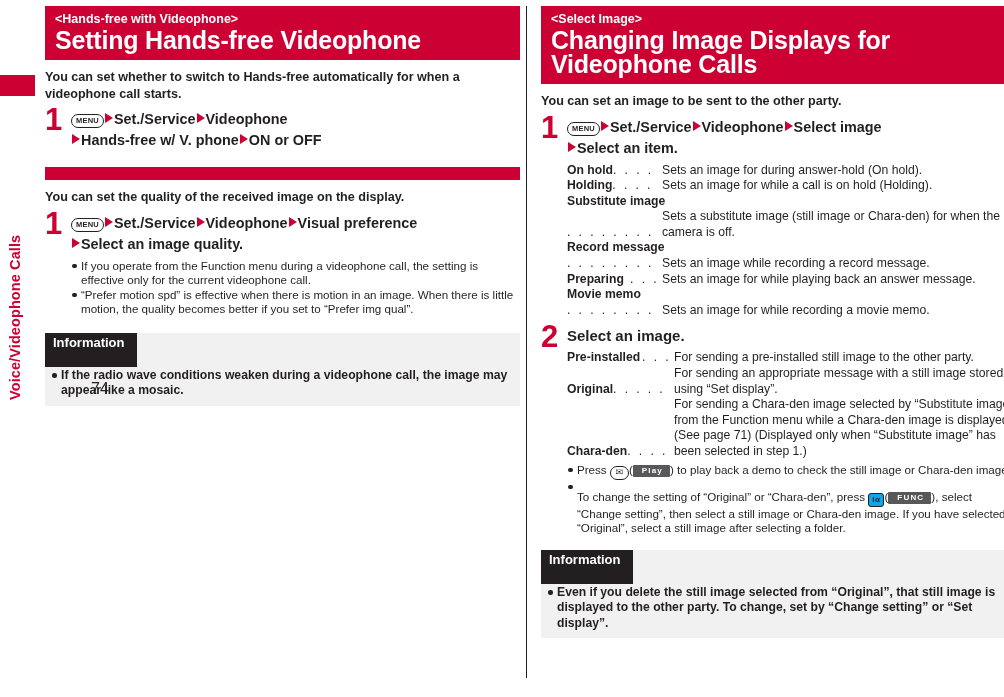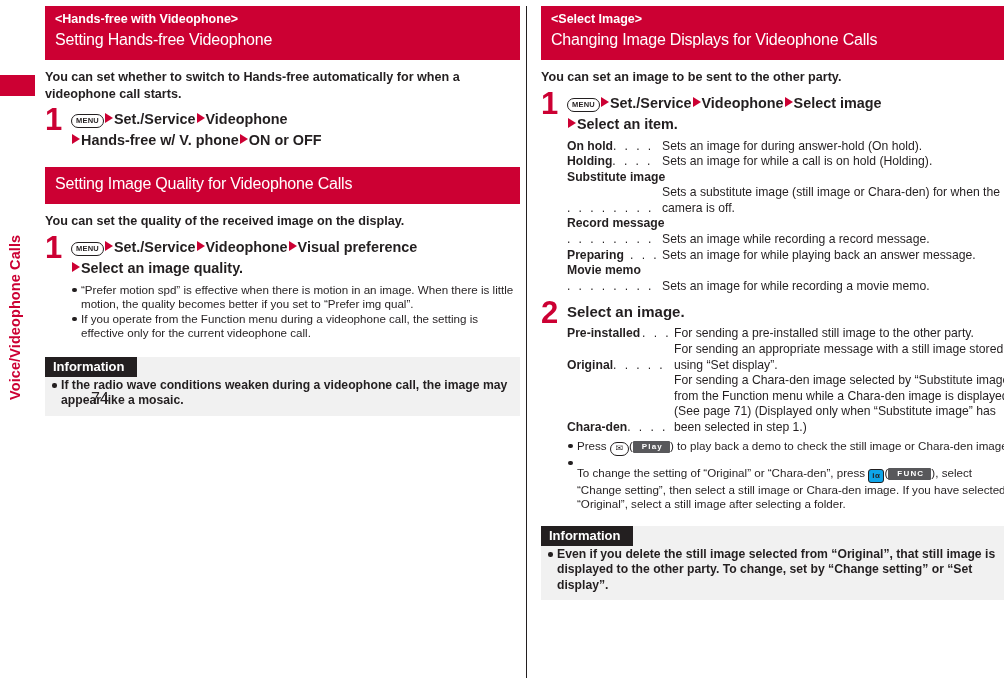--- a/index.html
+++ b/index.html
@@ -77,22 +77,22 @@
     padding: 5px 0 8px 10px;
     margin-bottom: 9px;
   }
   .banner-eyebrow {
     font-size: 12.5px;
     font-weight: bold;
     line-height: 16px;
     margin-bottom: 1px;
   }
   .banner-title {
-    font-size: 16px;
-    font-weight: normal;
+    font-size: 25px;
+    font-weight: bold;
     line-height: 24px;
     letter-spacing: -0.2px;
   }
 
   
   .lead {
     font-size: 12.6px;
     font-weight: bold;
     line-height: 16.5px;
     margin: 0 0 6px 0;
@@ -252,21 +252,21 @@
     margin-top: 16px;
     background: #F1F1F1;
   }
   .infobox-title {
     display: inline-block;
     background: #231f20;
     color: #ffffff;
     font-size: 13px;
     font-weight: bold;
     line-height: 17px;
-    padding: 1px 12px 2px 8px;
+    padding: 1px 12px 16px 8px;
   }
   .infobox-body {
     padding: 1px 8px 7px 6px;
   }
   .infobox-body ul {
     margin: 0; padding: 0; list-style: none; font-weight: bold;
   }
   .infobox-body li {
     position: relative;
     padding-left: 10px;
@@ -317,35 +317,34 @@
         <div class="step-num">1</div>
         <div class="step-body">
           <span class="key">MENU</span><span class="tri"></span><span>Set./Service</span><span class="tri"></span><span>Videophone</span><br><span class="tri"></span><span>Hands-free w/ V. phone</span><span class="tri"></span><span>ON or OFF</span>
         </div>
       </div>
 
     </div>
 
     <div style="margin-top:16px;">
       <div class="banner">
-        <div class="banner-title">Setting Image Quality for Videophone Calls</div>
       </div>
       <p class="lead">You can set the quality of the received image on the display.</p>
 
       <div class="step">
         <div class="step-num">1</div>
         <div class="step-body">
           <span class="key">MENU</span><span class="tri"></span><span>Set./Service</span><span class="tri"></span><span>Videophone</span><span class="tri"></span><span>Visual preference</span><br><span class="tri"></span><span>Select an image quality.</span>
         </div>
       </div>
 
       <div class="step-notes-wrap">
         <ul class="notes">
+          <li>If you operate from the Function menu during a videophone call, the setting is effective only for the current videophone call.</li>
           <li>“Prefer motion spd” is effective when there is motion in an image. When there is little motion, the quality becomes better if you set to “Prefer img qual”.</li>
-          <li>If you operate from the Function menu during a videophone call, the setting is effective only for the current videophone call.</li>
         </ul>
       </div>
 
       <div class="infobox">
         <div class="infobox-title">Information</div>
         <div class="infobox-body">
           <ul>
             <li>If the radio wave conditions weaken during a videophone call, the image may appear like a mosaic.</li>
           </ul>
         </div>

